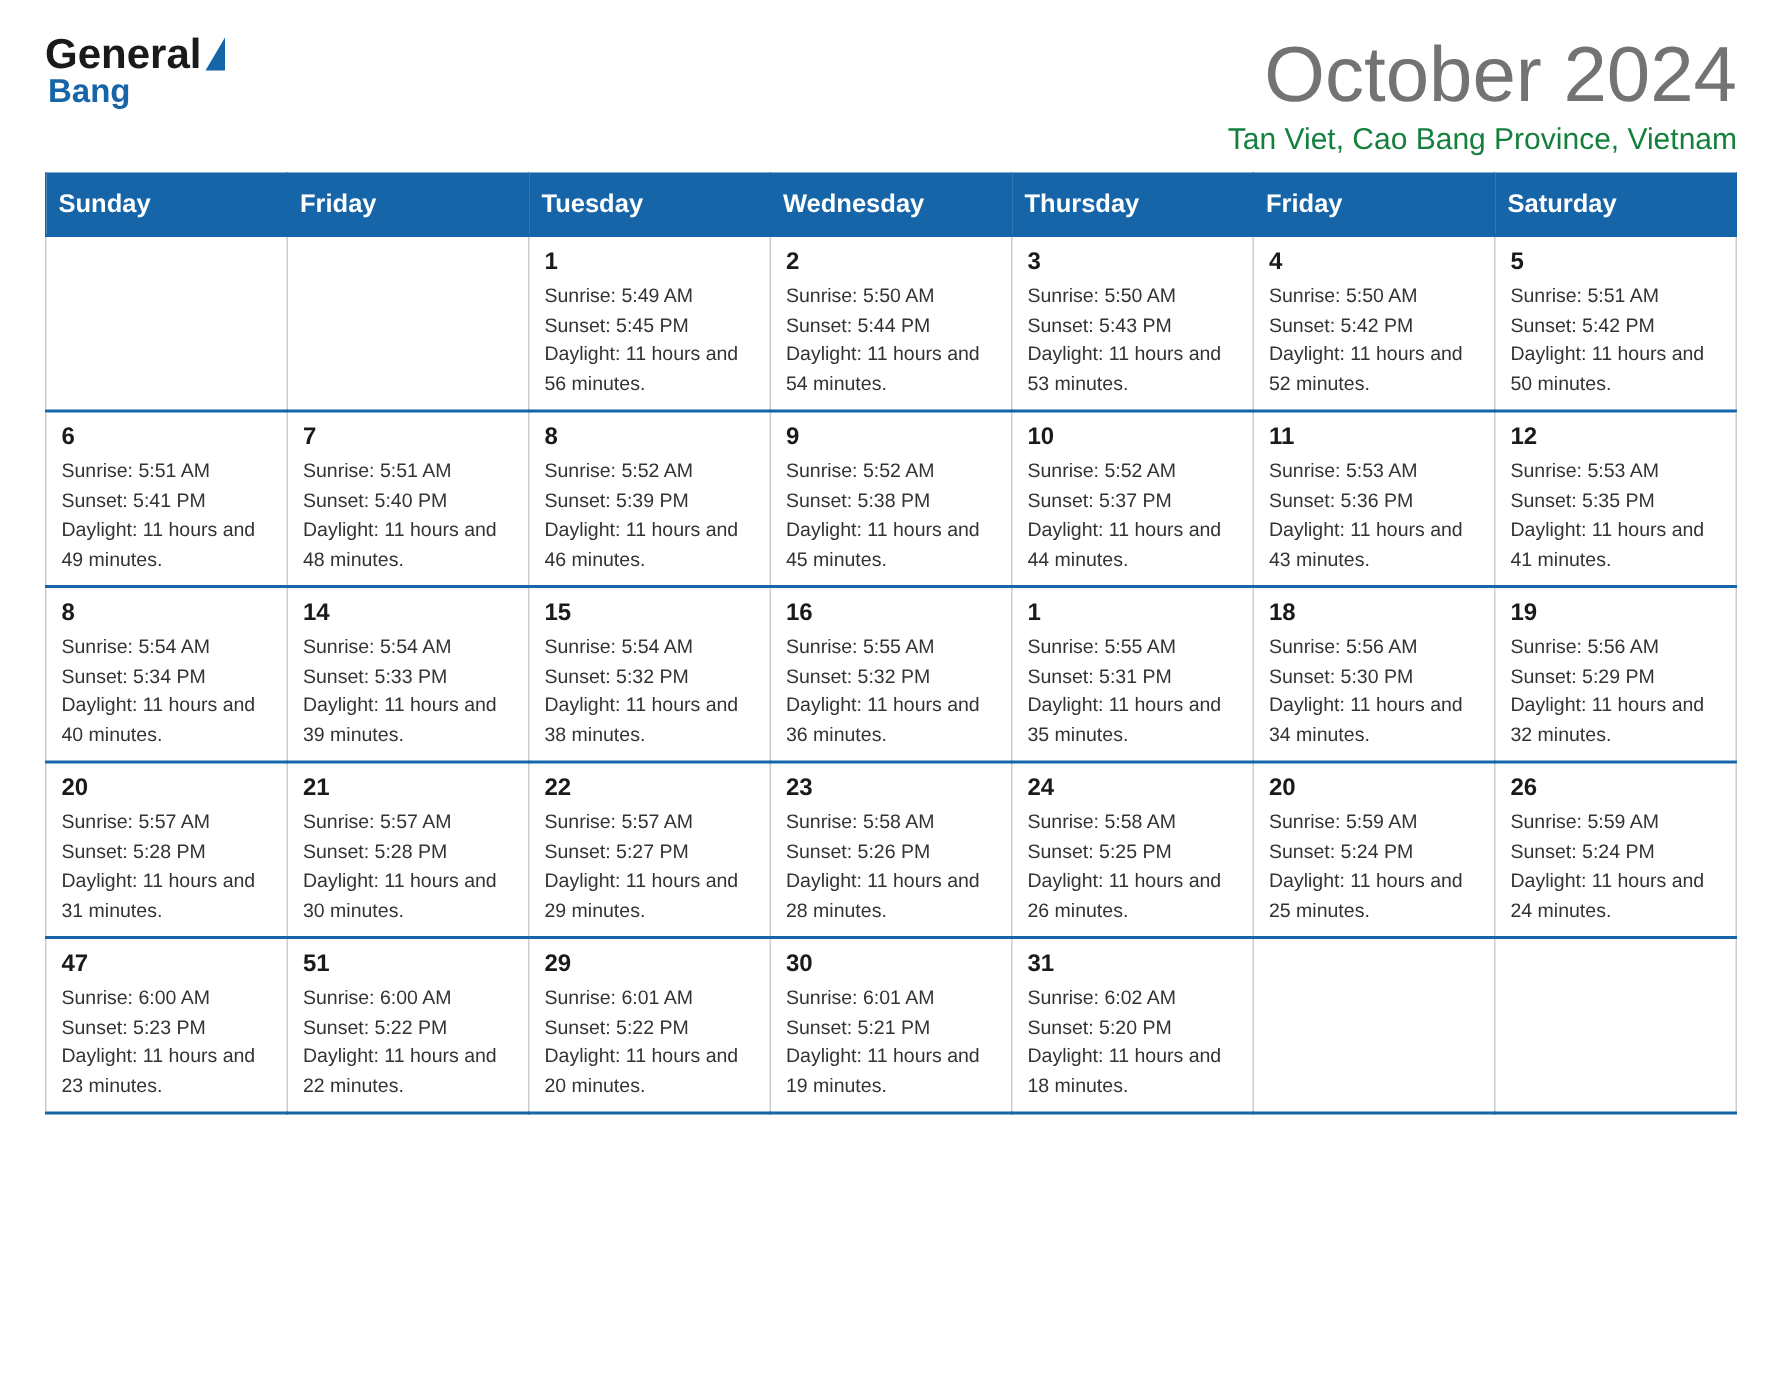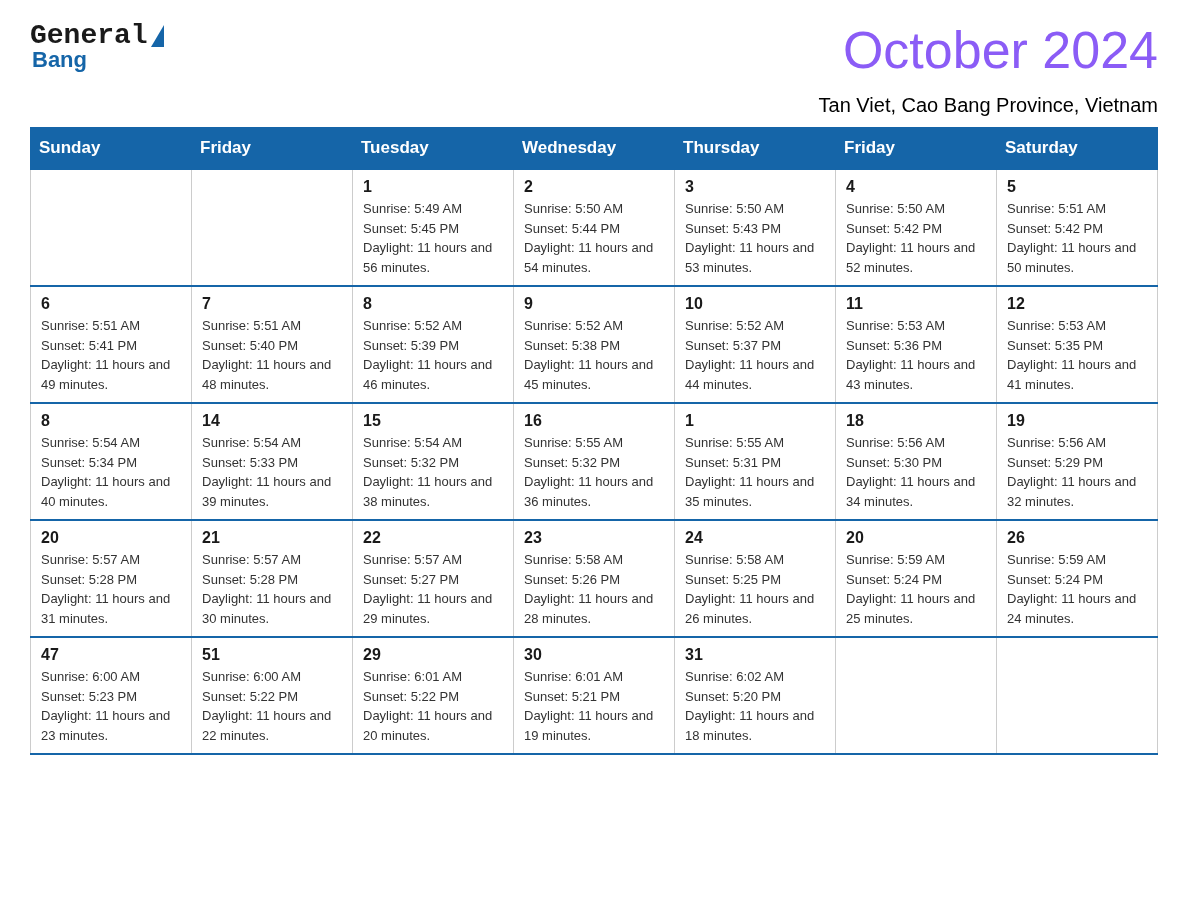--- a/index.html
+++ b/index.html
@@ -15,26 +15,26 @@
       justify-content: space-between;
       align-items: flex-start;
       margin-bottom: 10px;
     }
     .title-block {
       text-align: right;
     }
     .calendar-title {
       font-size: 52px;
       font-weight: normal;
-      color: #8b5cf6;
+      color: #737373;
     }
     .calendar-subtitle {
       font-size: 20px;
-      color: #000000;
-      margin-top: 14px;
+      color: #15803d;
+      margin-top: 2px;
     }
     .calendar {
       width: 100%;
       border-collapse: collapse;
       margin-top: 8px;
     }
     .calendar th {
       background-color: #1565a8;
       color: #fff;
       font-size: 17px;
@@ -92,21 +92,21 @@
       color: #1565a8;
       margin-top: -4px;
     }
   </style>
 </head>
 <body>
 
 <div class="header">
   <div class="logo-wrapper">
     <div class="logo-top">
-      <span style="font-size:28px;font-weight:bold;color:#1a1a1a;font-family:Liberation Mono, monospace;">General</span>
+      <span style="font-size:28px;font-weight:bold;color:#1a1a1a;font-family:Liberation Sans, sans-serif;">General</span>
       <span class="logo-arrow"></span>
     </div>
     <span class="logo-blue-text" style="margin-left:2px;">Bang</span>
   </div>
   <div class="title-block">
     <div class="calendar-title">October 2024</div>
     <div class="calendar-subtitle">Tan Viet, Cao Bang Province, Vietnam</div>
   </div>
 </div>
 

